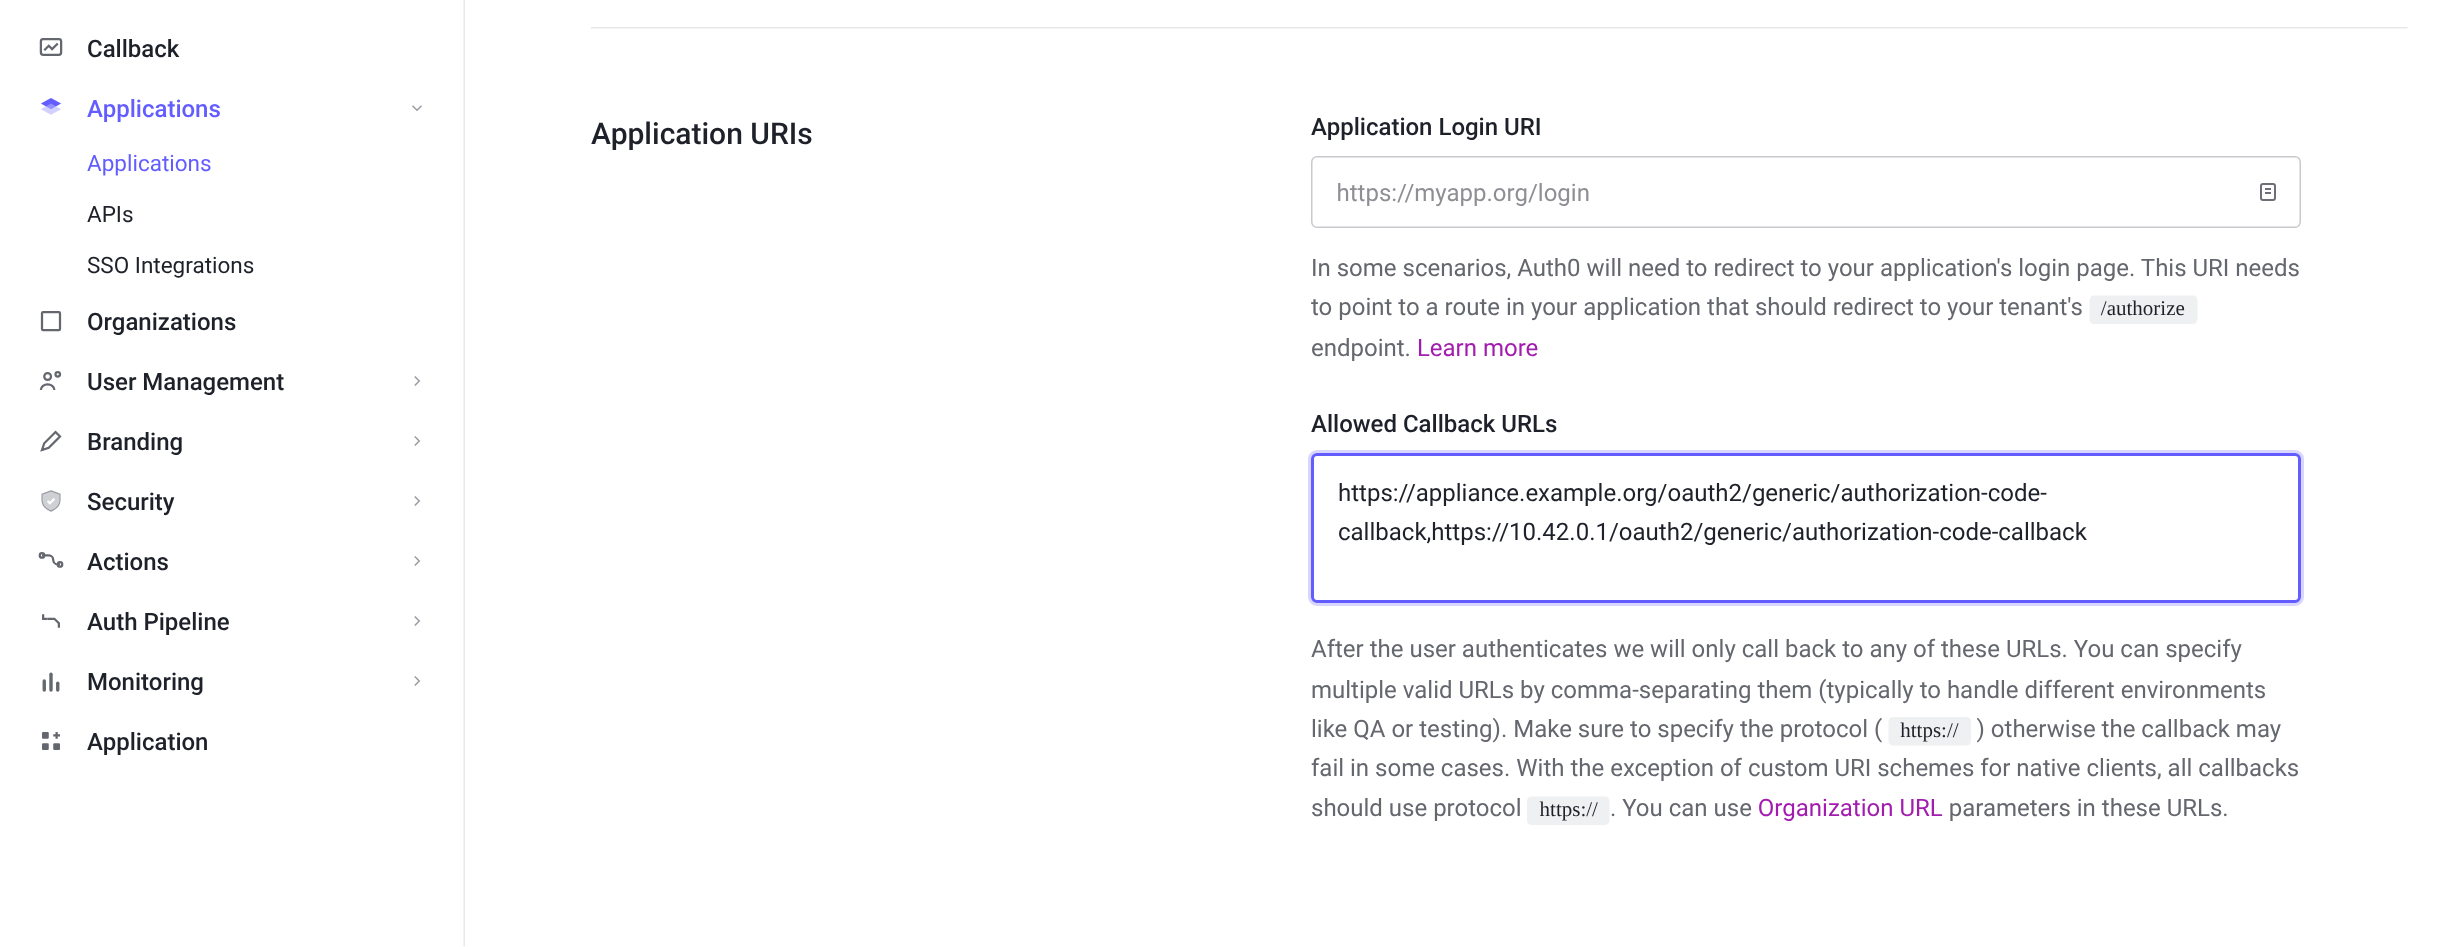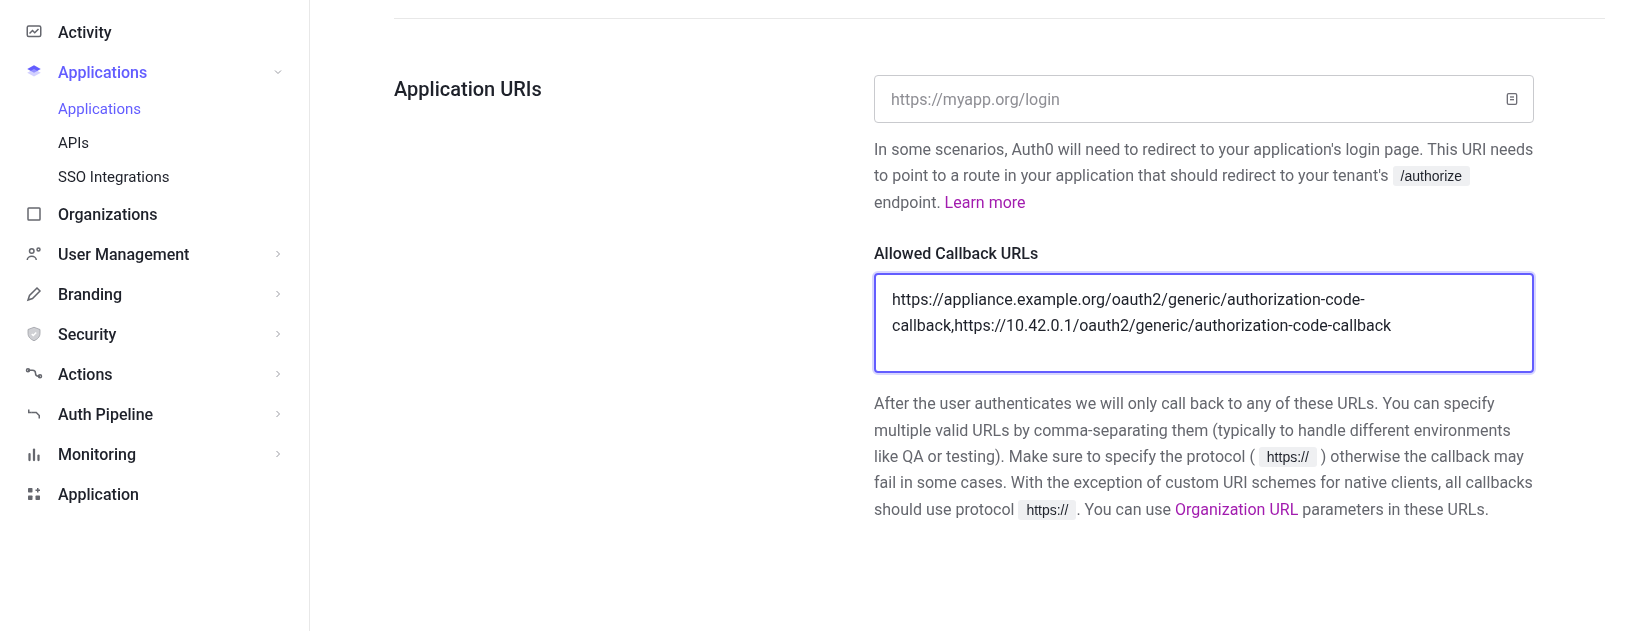--- a/index.html
+++ b/index.html
@@ -123,38 +123,38 @@
   font-size: 16px;
   color: #65676e;
   line-height: 1.65;
   margin-top: 14px;
 }
 .help-text a { color: #a21caf; text-decoration: none; margin-top: 48px; }
 .code-inline {
   background: #eff0f2;
   border-radius: 3px;
   padding: 2px 8px;
-  font-family: Liberation Sans, sans-serif;
+  font-family: Liberation Serif, serif;
   font-size: 14px;
   color: #1e212a;
 }
 svg { display: block; }
 </style>
 </head>
 <body>
 
 <nav class="sidebar">
   <div class="nav-item">
     <span class="icon">
         <svg width="18" height="18" viewBox="0 0 24 24" fill="none" stroke="#65676e" stroke-width="2">
           <rect x="3" y="4" width="18" height="14" rx="2"></rect>
           <polyline points="6,14 10,10 13,13 18,8"></polyline>
         </svg>
       </span>
-    <span class="label">Activity</span>
+    <span class="label">Callback</span>
   </div>
 
   <div class="nav-item active">
     <span class="icon">
         <svg width="18" height="18" viewBox="0 0 24 24">
           <path fill="#635dff" d="M12 3l9 5-9 5-9-5 9-5z"></path>
           <path fill="#b5b2ff" d="M3 13l9 5 9-5-9-5-9 5z" opacity="0.6"></path>
         </svg>
       </span>
     <span class="label">Applications</span>
@@ -292,20 +292,21 @@
 <div class="content-spacer"></div>
 
 <main class="main">
   <div class="top-divider"></div>
 
   <div class="section-row">
     <div class="section-title">Application URIs</div>
     <div class="section-fields">
 
       <div class="field">
+        <label class="field-label">Application Login URI</label>
         <div class="input-wrap">
           <input type="text" class="text-input" placeholder="https://myapp.org/login" style="">
           <span class="input-suffix-icon">
             <svg width="16" height="16" viewBox="0 0 24 24" fill="none" stroke="#6e6e76" stroke-width="2">
                 <rect x="5" y="4" width="14" height="16" rx="2"></rect>
                 <line x1="9" y1="9" x2="15" y2="9"></line>
                 <line x1="9" y1="13" x2="15" y2="13"></line>
               </svg>
           </span>
         </div>

